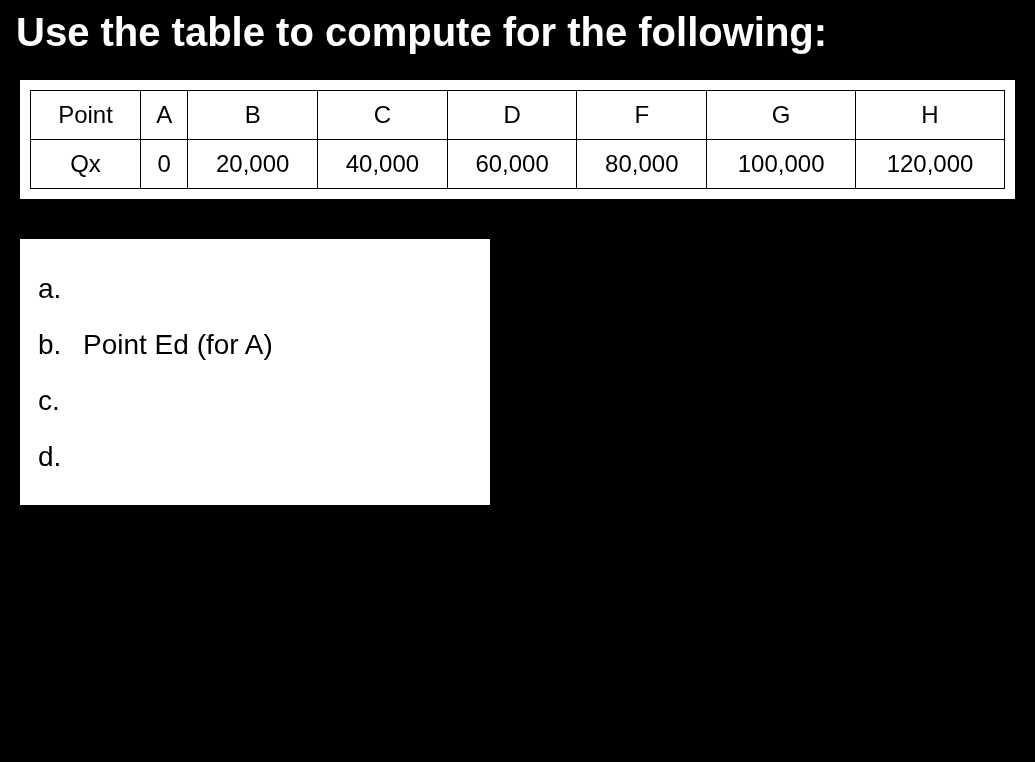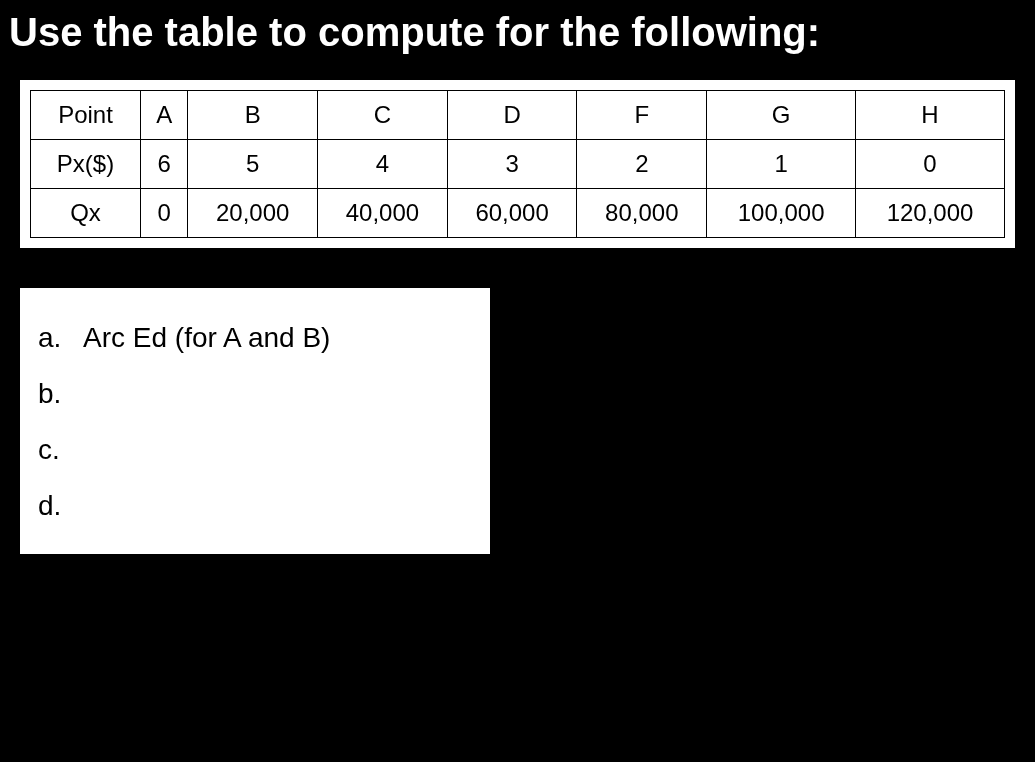--- a/index.html
+++ b/index.html
@@ -10,21 +10,21 @@
     body {
       width: 1035px;
       height: 762px;
       background: #000;
       font-family: Arial, Helvetica, sans-serif;
     }
     .title {
       color: #fff;
       font-size: 40px;
       font-weight: bold;
-      padding: 10px 8px 25px 9px;
+      padding: 10px 8px 25px 16px;
     }
     .table-container {
       background: #fff;
       margin: 0 20px;
       padding: 10px;
     }
     table {
       width: 100%;
       border-collapse: collapse;
       background: #fff;
@@ -72,51 +72,41 @@
       <td>Point</td>
       <td>A</td>
       <td>B</td>
       <td>C</td>
       <td>D</td>
       <td>F</td>
       <td>G</td>
       <td>H</td>
     </tr>
     <tr>
-      <td>Px($)</td>
-      <td>6</td>
-      <td>5</td>
-      <td>4</td>
-      <td>3</td>
-      <td>2</td>
-      <td>1</td>
-      <td>0</td>
-    </tr>
-    <tr>
       <td>Qx</td>
       <td>0</td>
       <td>20,000</td>
       <td>40,000</td>
       <td>60,000</td>
       <td>80,000</td>
       <td>100,000</td>
       <td>120,000</td>
     </tr>
   </tbody>
     </table>
 </div>
 
 <div class="questions-box">
   <ol>
     <li>
       <span class="q-marker">a.</span>
-      <span>Arc Ed (for A and B)</span>
     </li>
     <li>
       <span class="q-marker">b.</span>
+      <span>Point Ed (for A)</span>
     </li>
     <li>
       <span class="q-marker">c.</span>
     </li>
     <li>
       <span class="q-marker">d.</span>
     </li>
   </ol>
 </div>
 

